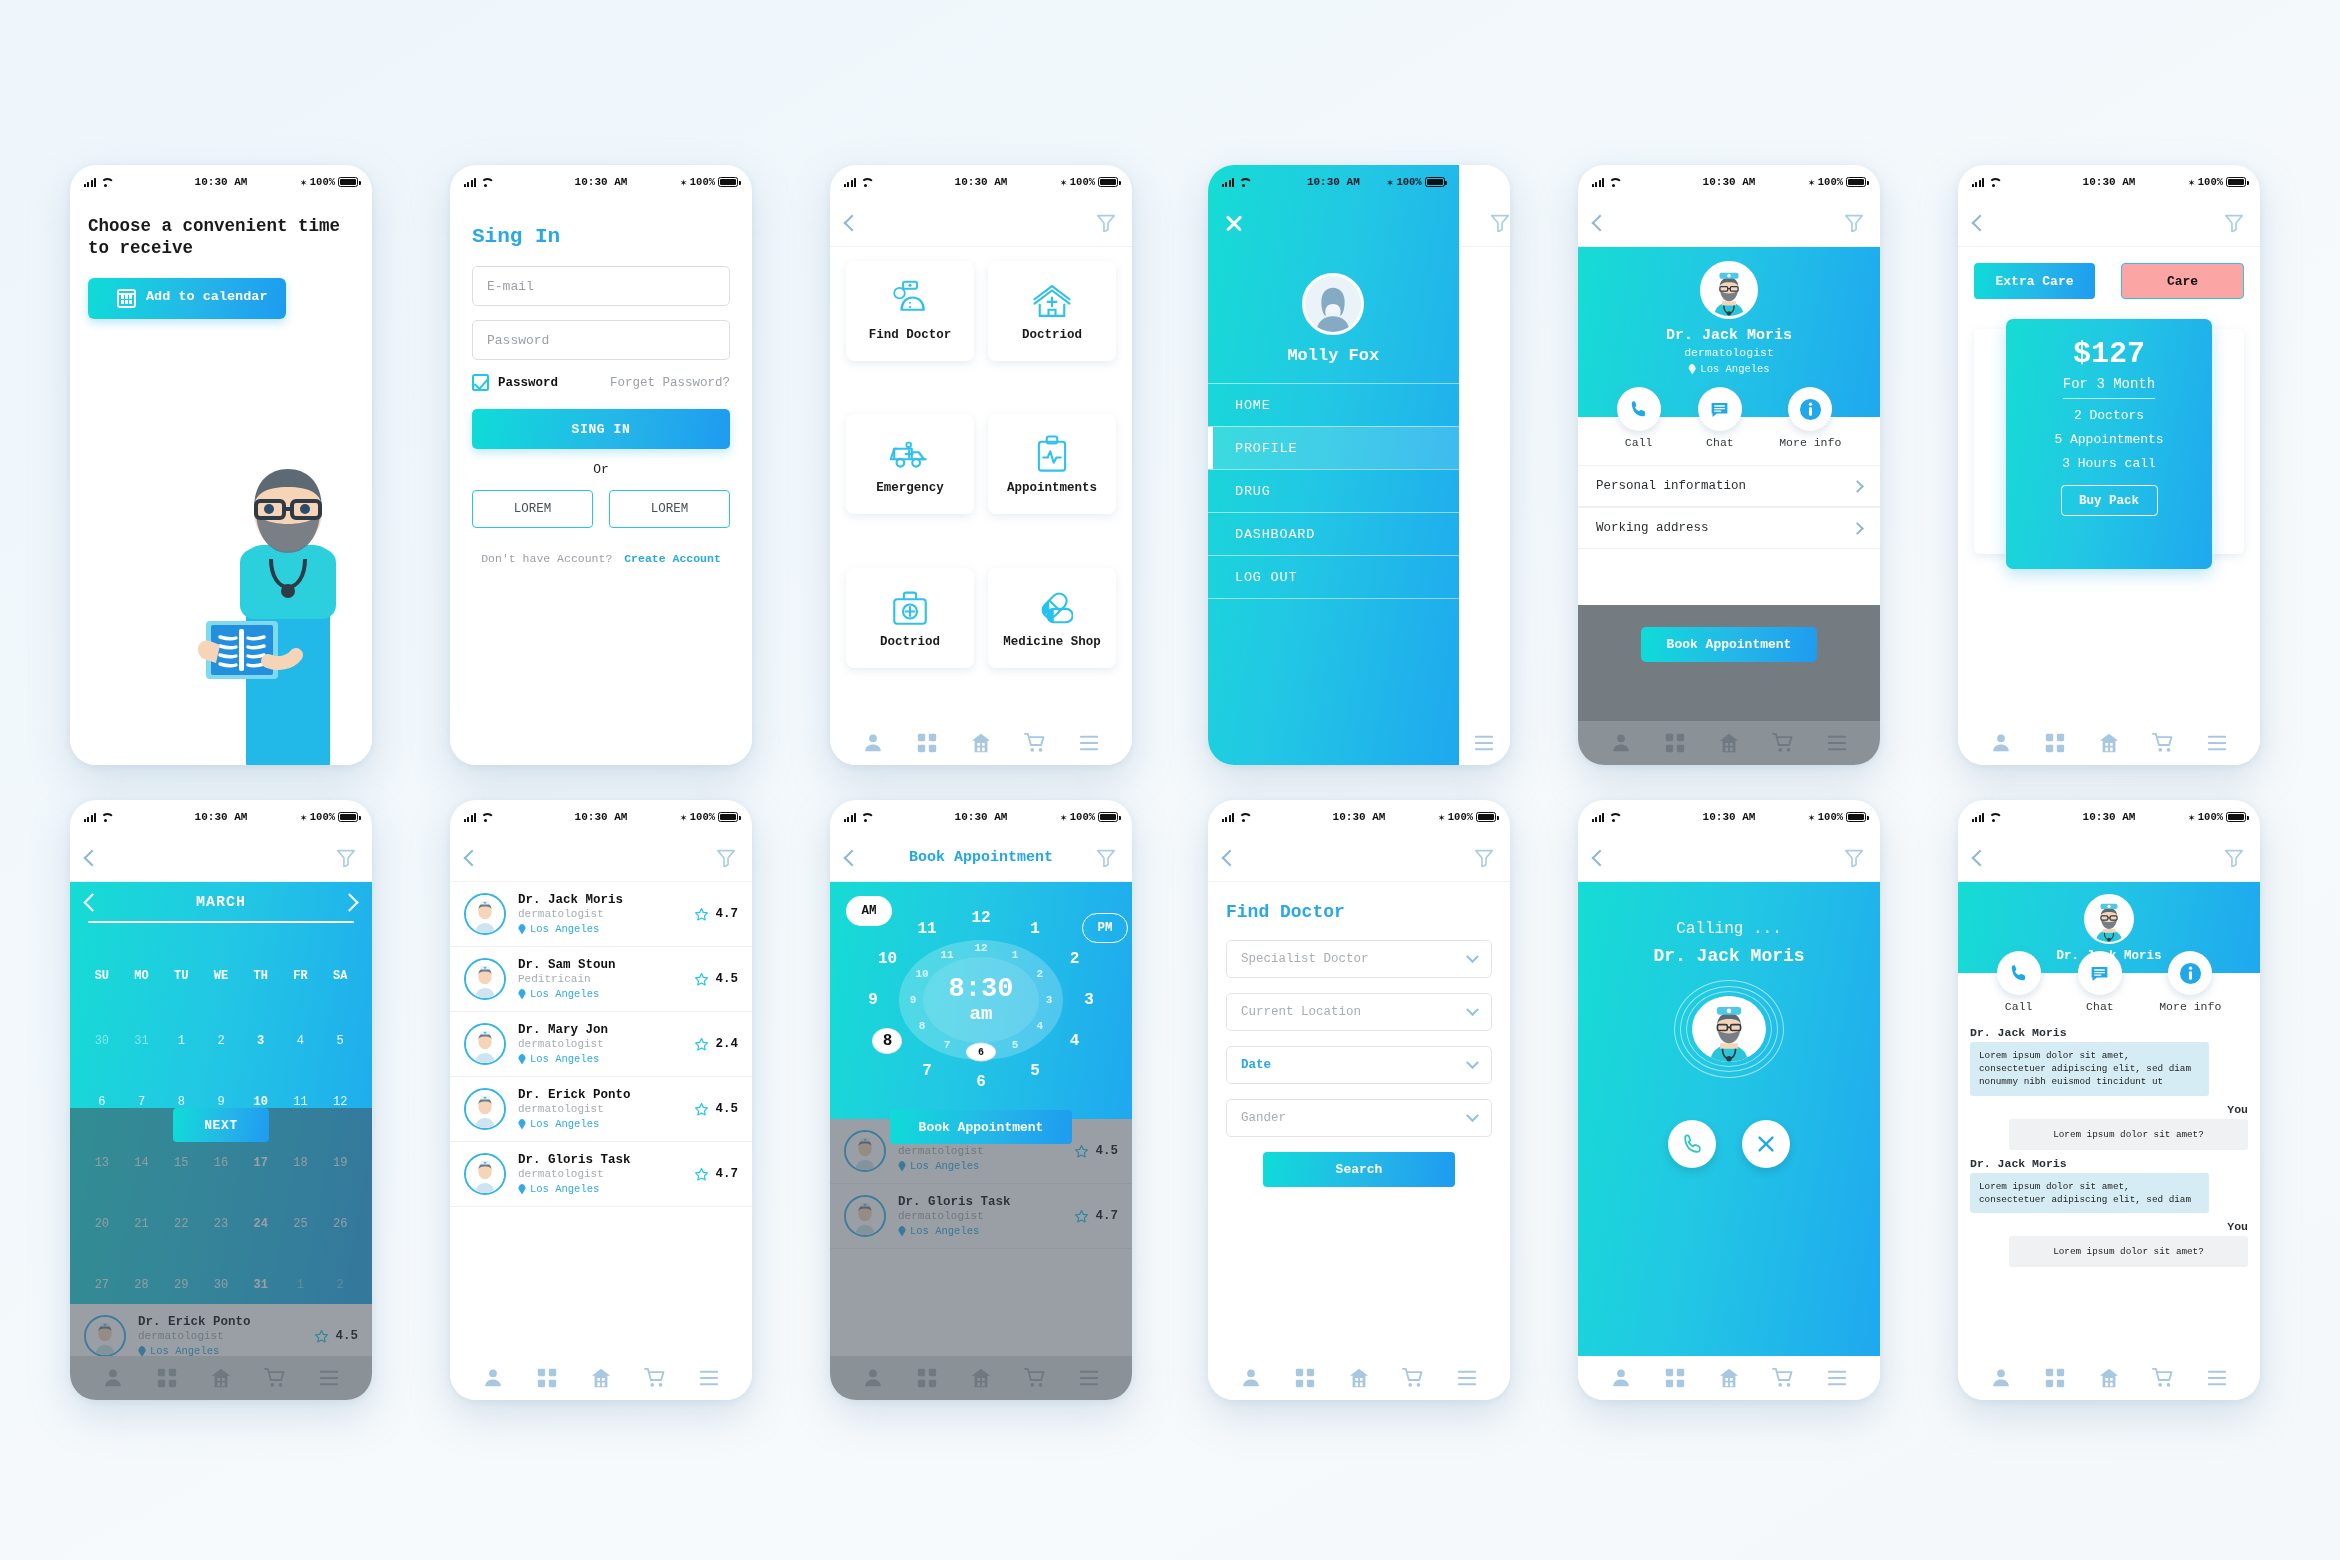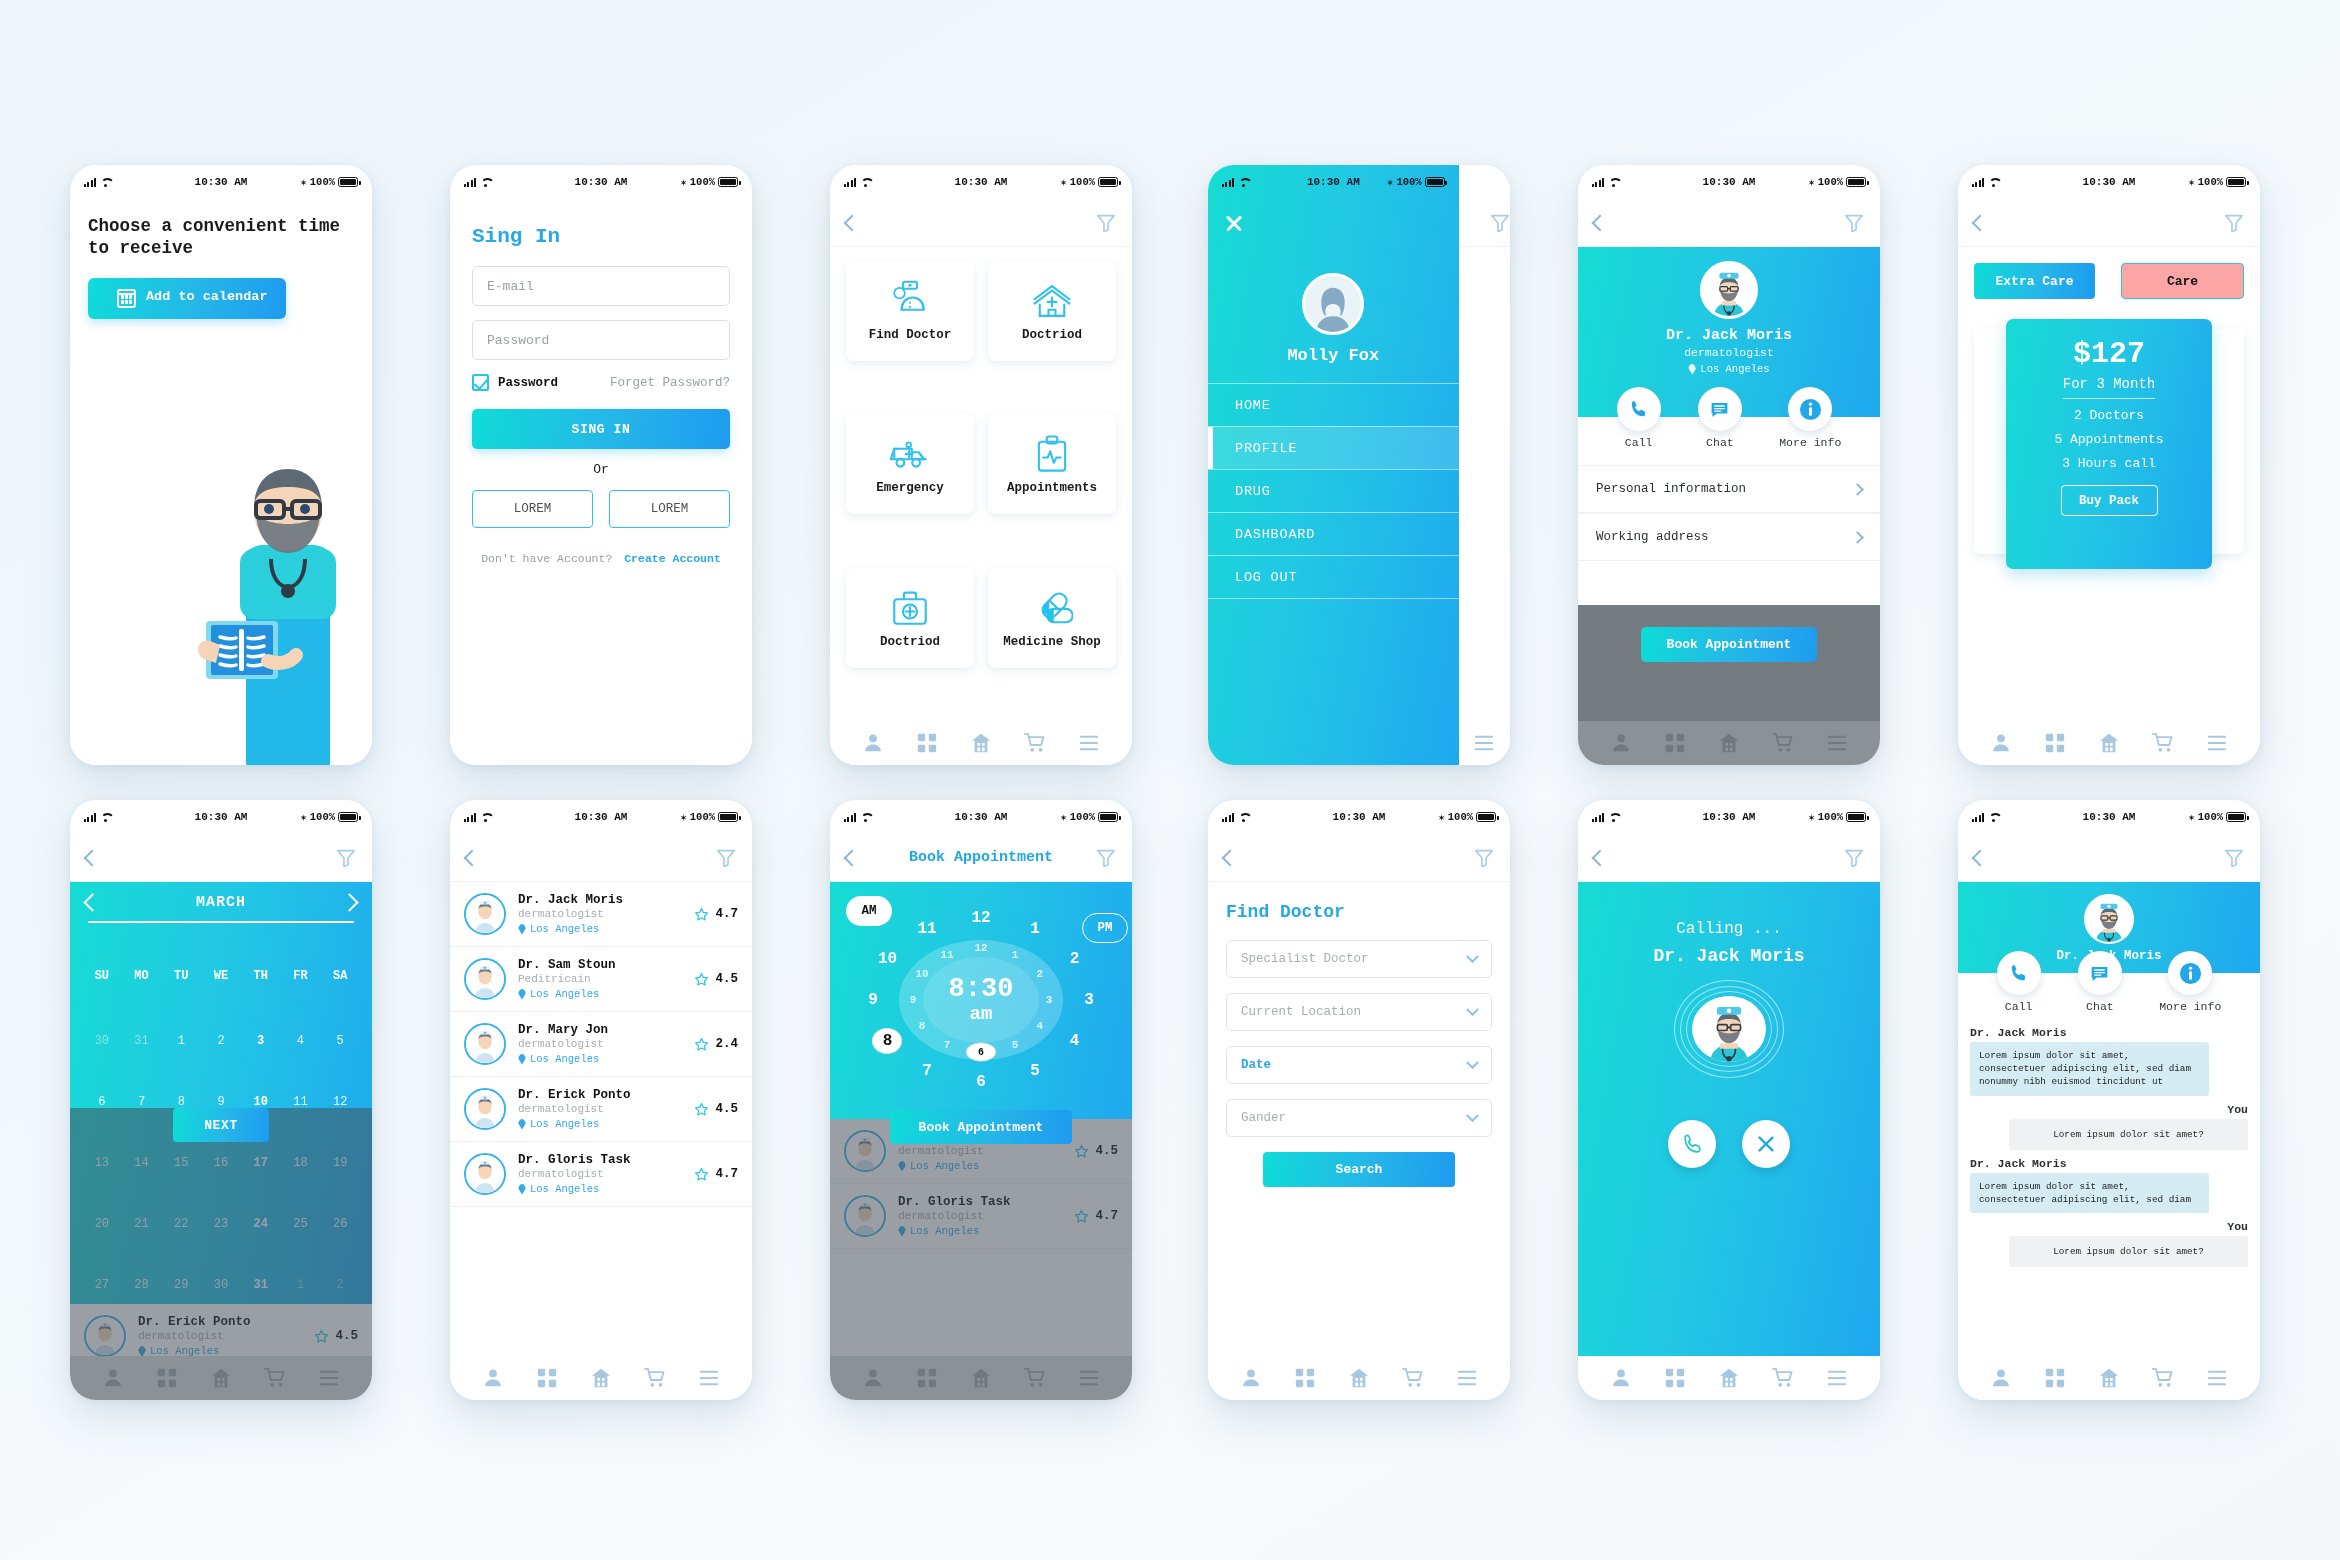--- a/index.html
+++ b/index.html
@@ -138,21 +138,21 @@
   .dp-spec { color:#eaf9ff; font-size:11.5px; margin-top:2px;}
   .dp-loc { color:#eaf9ff; font-size:10.5px; margin-top:4px; display:flex; align-items:center; gap:4px;}
   .pin { width:8px; height:11px; background:#eaf9ff; border-radius:50% 50% 50% 50%/60% 60% 40% 40%;
     clip-path:polygon(50% 100%,0 42%,0 0,100% 0,100% 42%); }
   .dp-actions { display:flex; justify-content:space-around; margin-top:-30px; position:relative; z-index:3; padding:0 20px;}
   .dp-act { display:flex; flex-direction:column; align-items:center; gap:5px; cursor:pointer;}
   .dp-circle { width:44px; height:44px; border-radius:50%; background:#fff; display:flex; align-items:center;
     justify-content:center; box-shadow:0 3px 8px rgba(120,150,175,.28);}
   .dp-act span { font-size:11.5px; color:#33383c; }
   .dp-list { margin-top:16px; }
-  .dp-row { height:48px; display:flex; align-items:center; padding:0 18px; font-size:12.5px; color:#2a2f33;
+  .dp-row { height:42px; display:flex; align-items:center; padding:0 18px; font-size:12.5px; color:#2a2f33;
     border-top:1px solid #eef1f3; border-bottom:1px solid #eef1f3; cursor:pointer;}
   .chev-r { margin-left:auto; width:9px; height:9px; border-right:2px solid #8fb8d6; border-top:2px solid #8fb8d6;
     transform:rotate(45deg); }
   .dp-cta { position:absolute; left:0; right:0; bottom:0; height:116px; background:rgba(86,95,103,.82);
     display:flex; align-items:flex-start; justify-content:center; padding-top:22px; }
   .dp-cta div { padding:10px 26px; border-radius:5px; color:#fff; font-weight:bold; font-size:13px; cursor:pointer;}
 
   
   .s6 { padding:16px 16px 0; }
   .s6-tabs { display:flex; gap:26px; }

